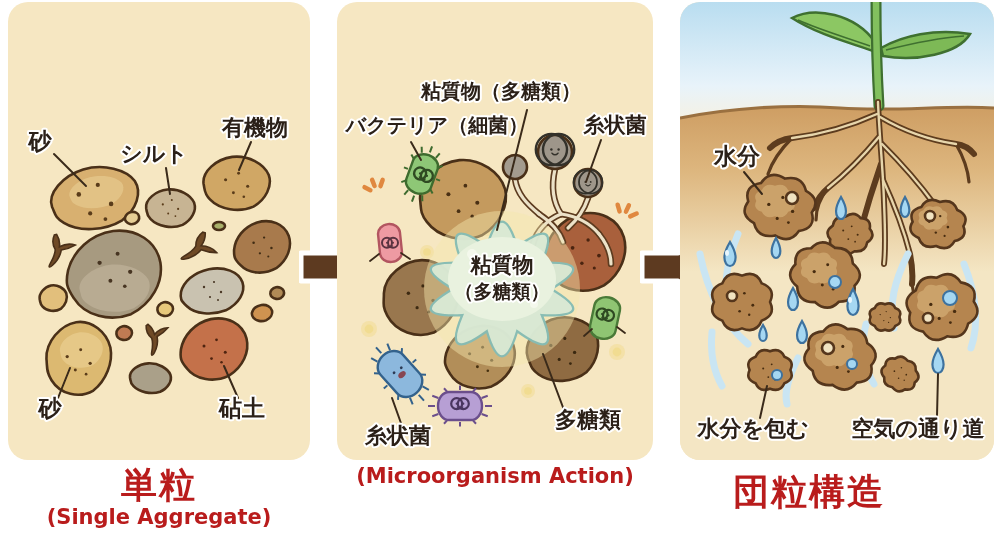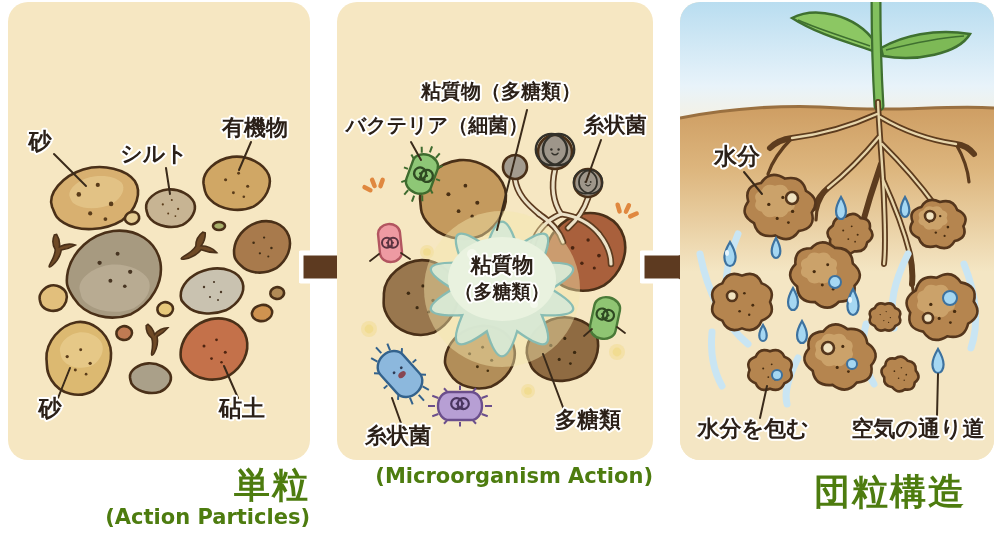--- a/index.html
+++ b/index.html
@@ -11,21 +11,21 @@
     position:absolute;top:2px;height:458px;background:#f6e7c2;
     border-radius:20px;overflow:hidden;
   }
   #panel1{left:8px;width:302px;}
   #panel2{left:337px;width:316px;}
   #panel3{left:680px;width:314px;}
   .panel svg{display:block;width:100%;height:100%;}
   .arrow{position:absolute;width:70px;height:64px;}
   #arrow1{left:299px;top:236px;}
   #arrow2{left:640px;top:236px;}
-  .caption{position:absolute;top:464px;text-align:right;color:#4d7c0f;}
+  .caption{position:absolute;top:464px;text-align:center;color:#b91c1c;}
   .cap-jp{font-size:36px;font-weight:bold;line-height:1.15;letter-spacing:2px;}
   .cap-en{font-size:21px;font-weight:bold;line-height:1.15;}
   text.lbl{
     font-family:"DejaVu Sans",sans-serif;font-weight:bold;fill:#2b2018;
     paint-order:stroke fill;stroke:#ffffff;stroke-width:4px;stroke-linejoin:round;
     text-anchor:middle;
   }
   .leader{stroke:#3a2a1a;stroke-width:2;fill:none;stroke-linecap:round;}
 </style>
 </head>
@@ -357,20 +357,20 @@
       <path class="leader" d="M80,416 L87,384"></path>
       <text class="lbl" x="73" y="434" font-size="22">水分を包む</text>
       <path class="leader" d="M257,414 L258,372"></path>
       <text class="lbl" x="238" y="434" font-size="22">空気の通り道</text>
     </g>
   </svg>
 </div>
 
 <div class="caption" style="left:8px;width:302px;">
   <div class="cap-jp">単粒</div>
-  <div class="cap-en">(Action Particles)</div>
+  <div class="cap-en">(Single Aggregate)</div>
 </div>
 <div class="caption" style="left:337px;width:316px;">
   <div class="cap-en">(Microorganism Action)</div>
 </div>
 <div class="caption" style="left:652px;width:314px;margin-top:7px;">
   <div class="cap-jp">団粒構造</div>
 </div>
 
 </body></html>

